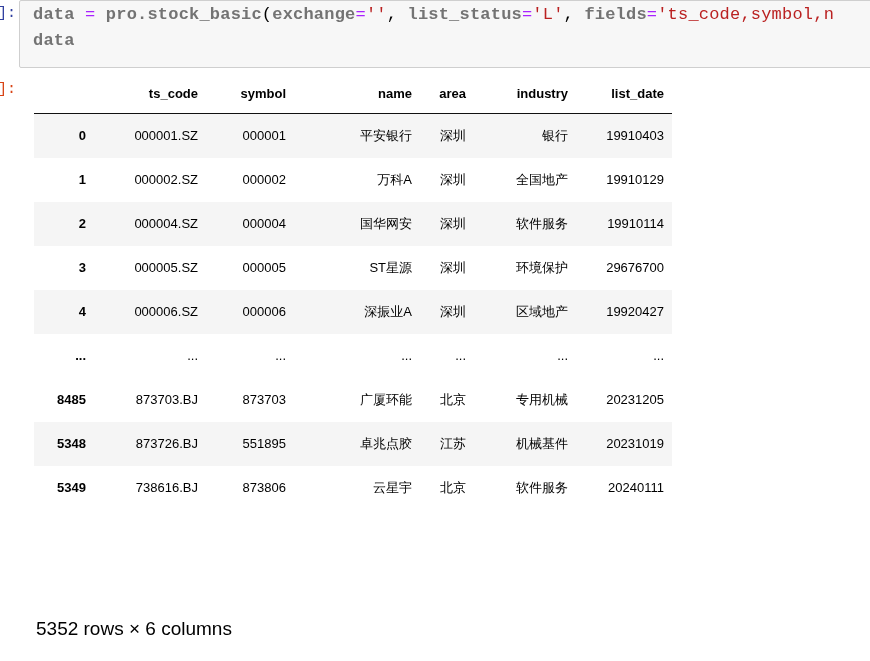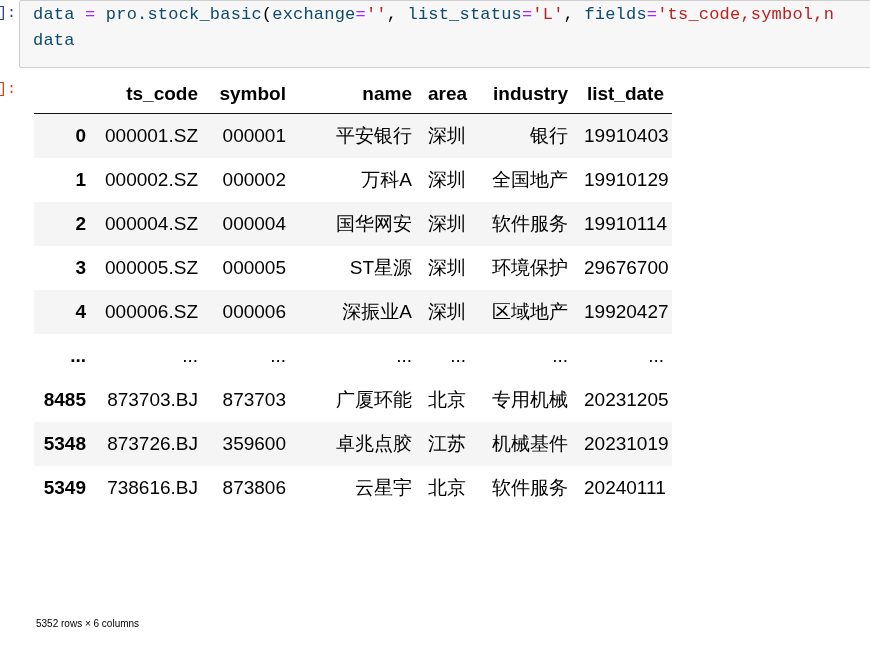--- a/index.html
+++ b/index.html
@@ -56,21 +56,21 @@
     position: absolute;
     left: 13px;
     font-family: "Liberation Mono", "DejaVu Sans Mono", monospace;
     font-size: 17px;
     line-height: 26px;
     white-space: pre;
     letter-spacing: 0.2px;
   }
   .code-line.l1 { top: 1px; }
   .code-line.l2 { top: 27px; }
-  .tok-name { color: #0c4a6e; }
+  .tok-name { color: #737373; font-weight: bold; }
   .tok-op   { color: #AA22FF; }
   .tok-str  { color: #BA2121; }
   .tok-punc { color: #000000; }
 
   
   .prompt-out {
     position: absolute;
     left: -20px;
     top: 81px;
     width: 36px;
@@ -86,21 +86,21 @@
     position: absolute;
     left: 34px;
     top: 79px;
     width: 640px;
   }
   table.dataframe {
     border-collapse: collapse;
     border-spacing: 0;
     table-layout: fixed;
     width: 638px;
-    font-size: 19px;
+    font-size: 13px;
   }
   table.dataframe th,
   table.dataframe td {
     text-align: right;
     vertical-align: middle;
     padding: 0 8px 0 8px;
     border: none;
     white-space: nowrap;
     overflow: hidden;
   }
@@ -141,21 +141,21 @@
   col.c-name { width: 126px; }
   col.c-area { width: 54px; }
   col.c-ind  { width: 102px; }
   col.c-date { width: 96px; }
 
   
   .df-footer {
     position: absolute;
     left: 36px;
     top: 618px;
-    font-size: 10px;
+    font-size: 19px;
     color: #000000;
     white-space: nowrap;
   }
 </style>
 </head>
 <body>
 
 <div class="notebook">
 
   <div class="input-cell">
@@ -250,21 +250,21 @@
             <td>873703.BJ</td>
             <td>873703</td>
             <td>广厦环能</td>
             <td>北京</td>
             <td>专用机械</td>
             <td>20231205</td>
           </tr>
           <tr class="odd">
             <th>5348</th>
             <td>873726.BJ</td>
-            <td>359600</td>
+            <td>551895</td>
             <td>卓兆点胶</td>
             <td>江苏</td>
             <td>机械基件</td>
             <td>20231019</td>
           </tr>
           <tr class="even">
             <th>5349</th>
             <td>738616.BJ</td>
             <td>873806</td>
             <td>云星宇</td>

